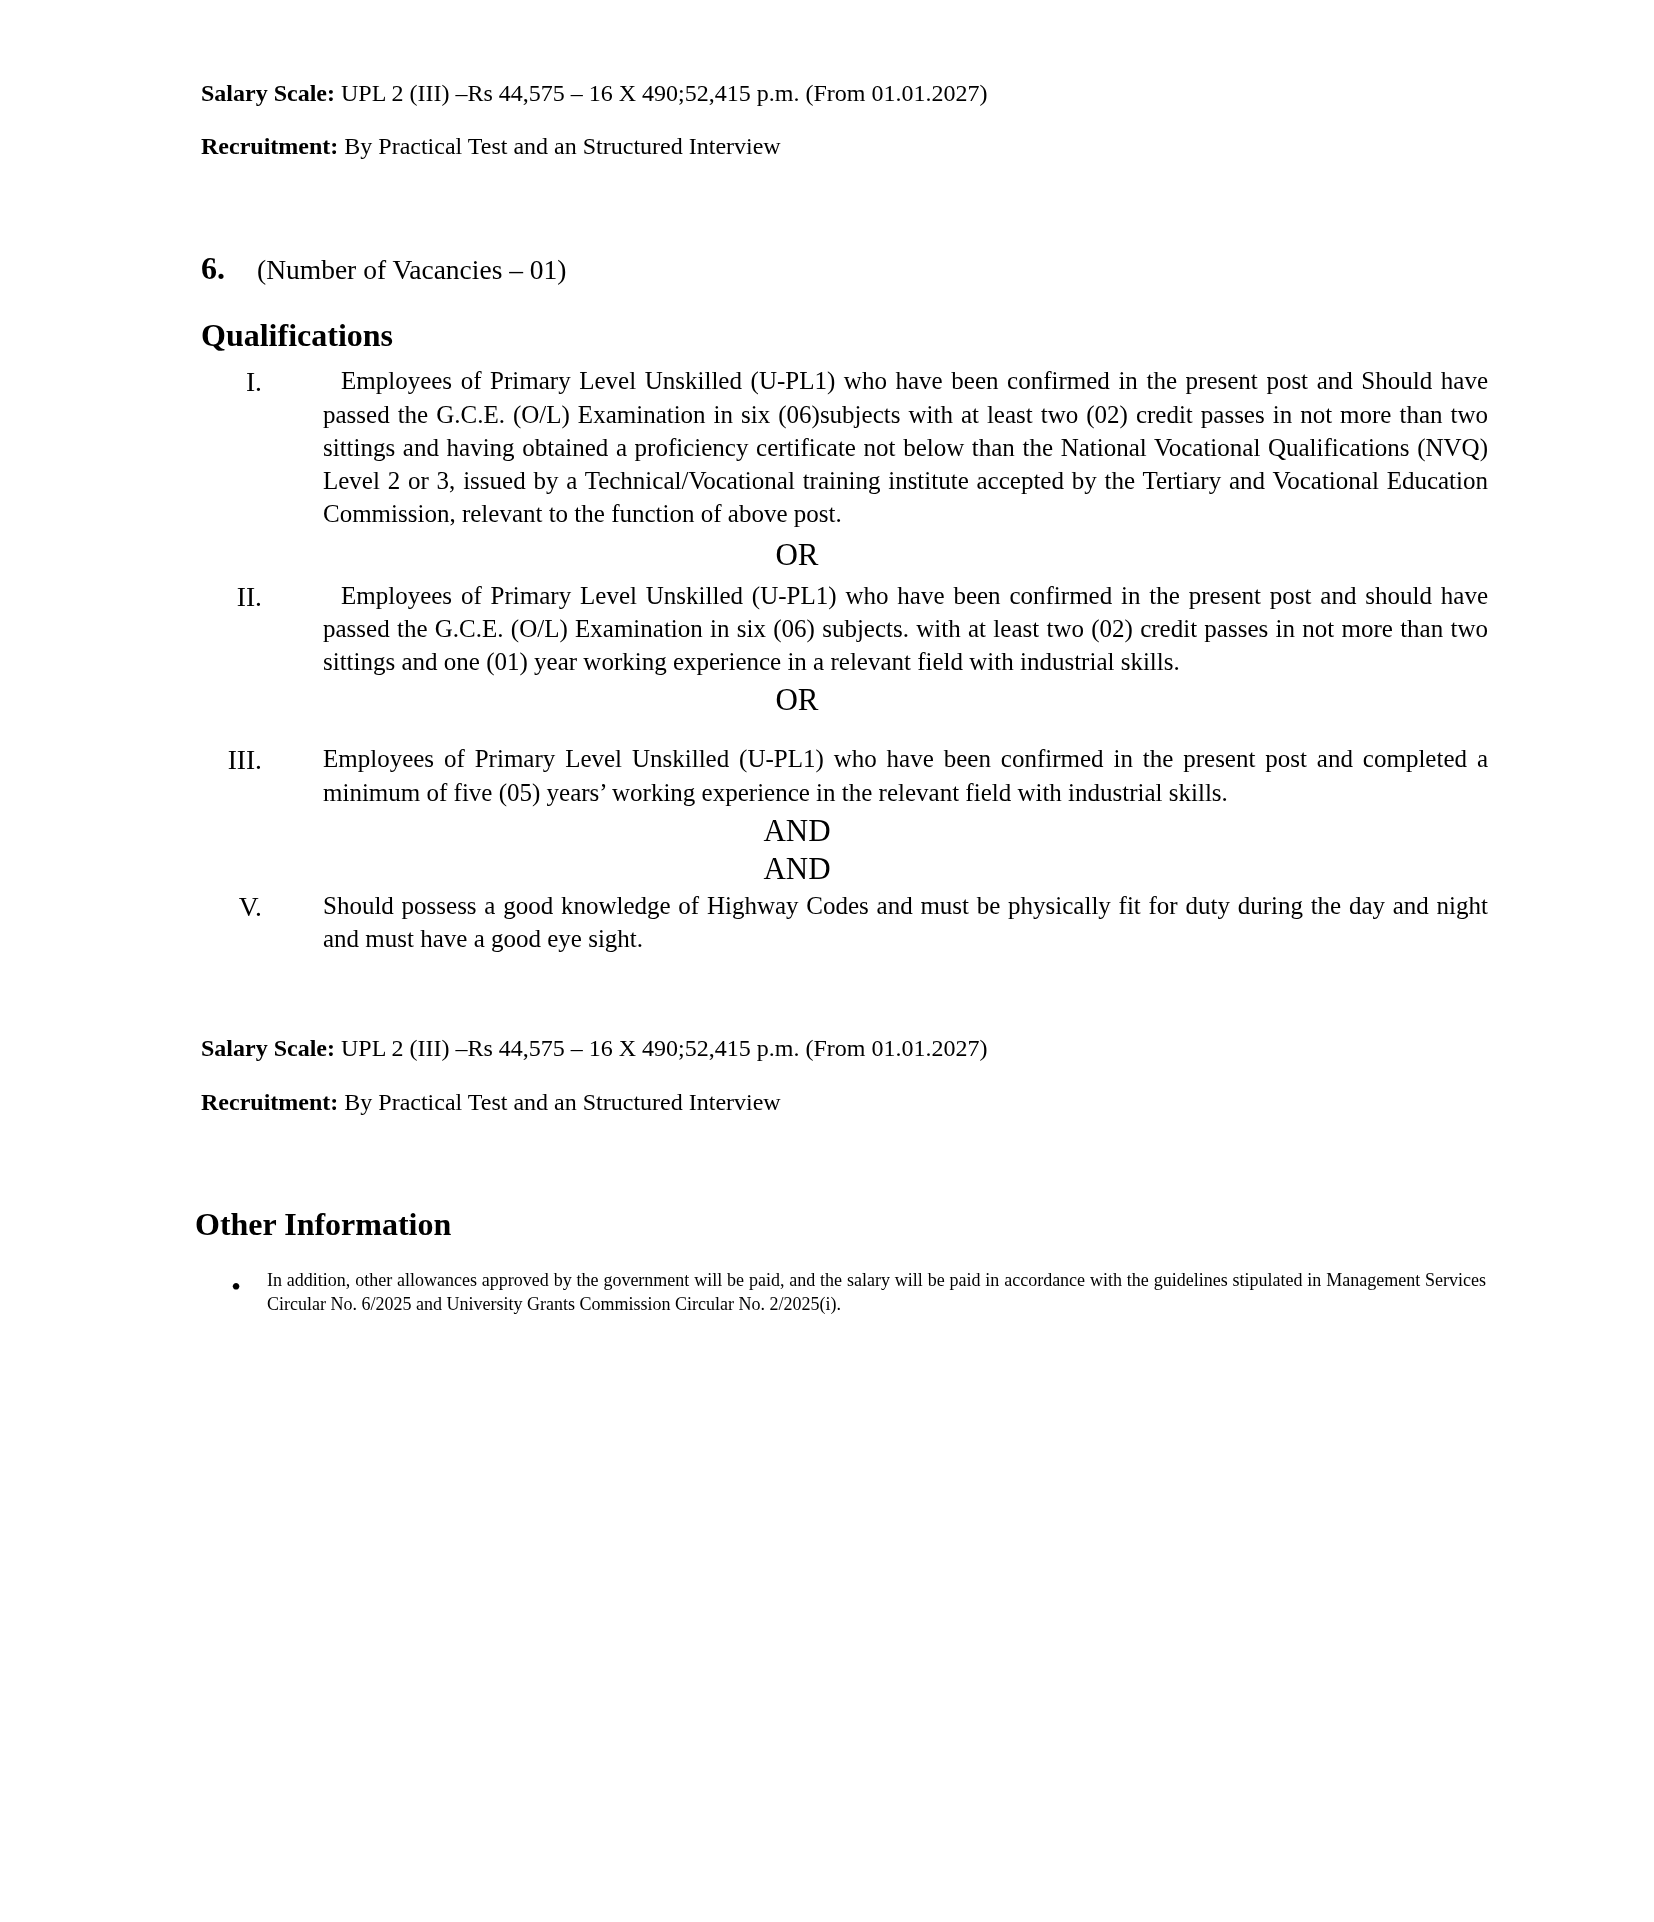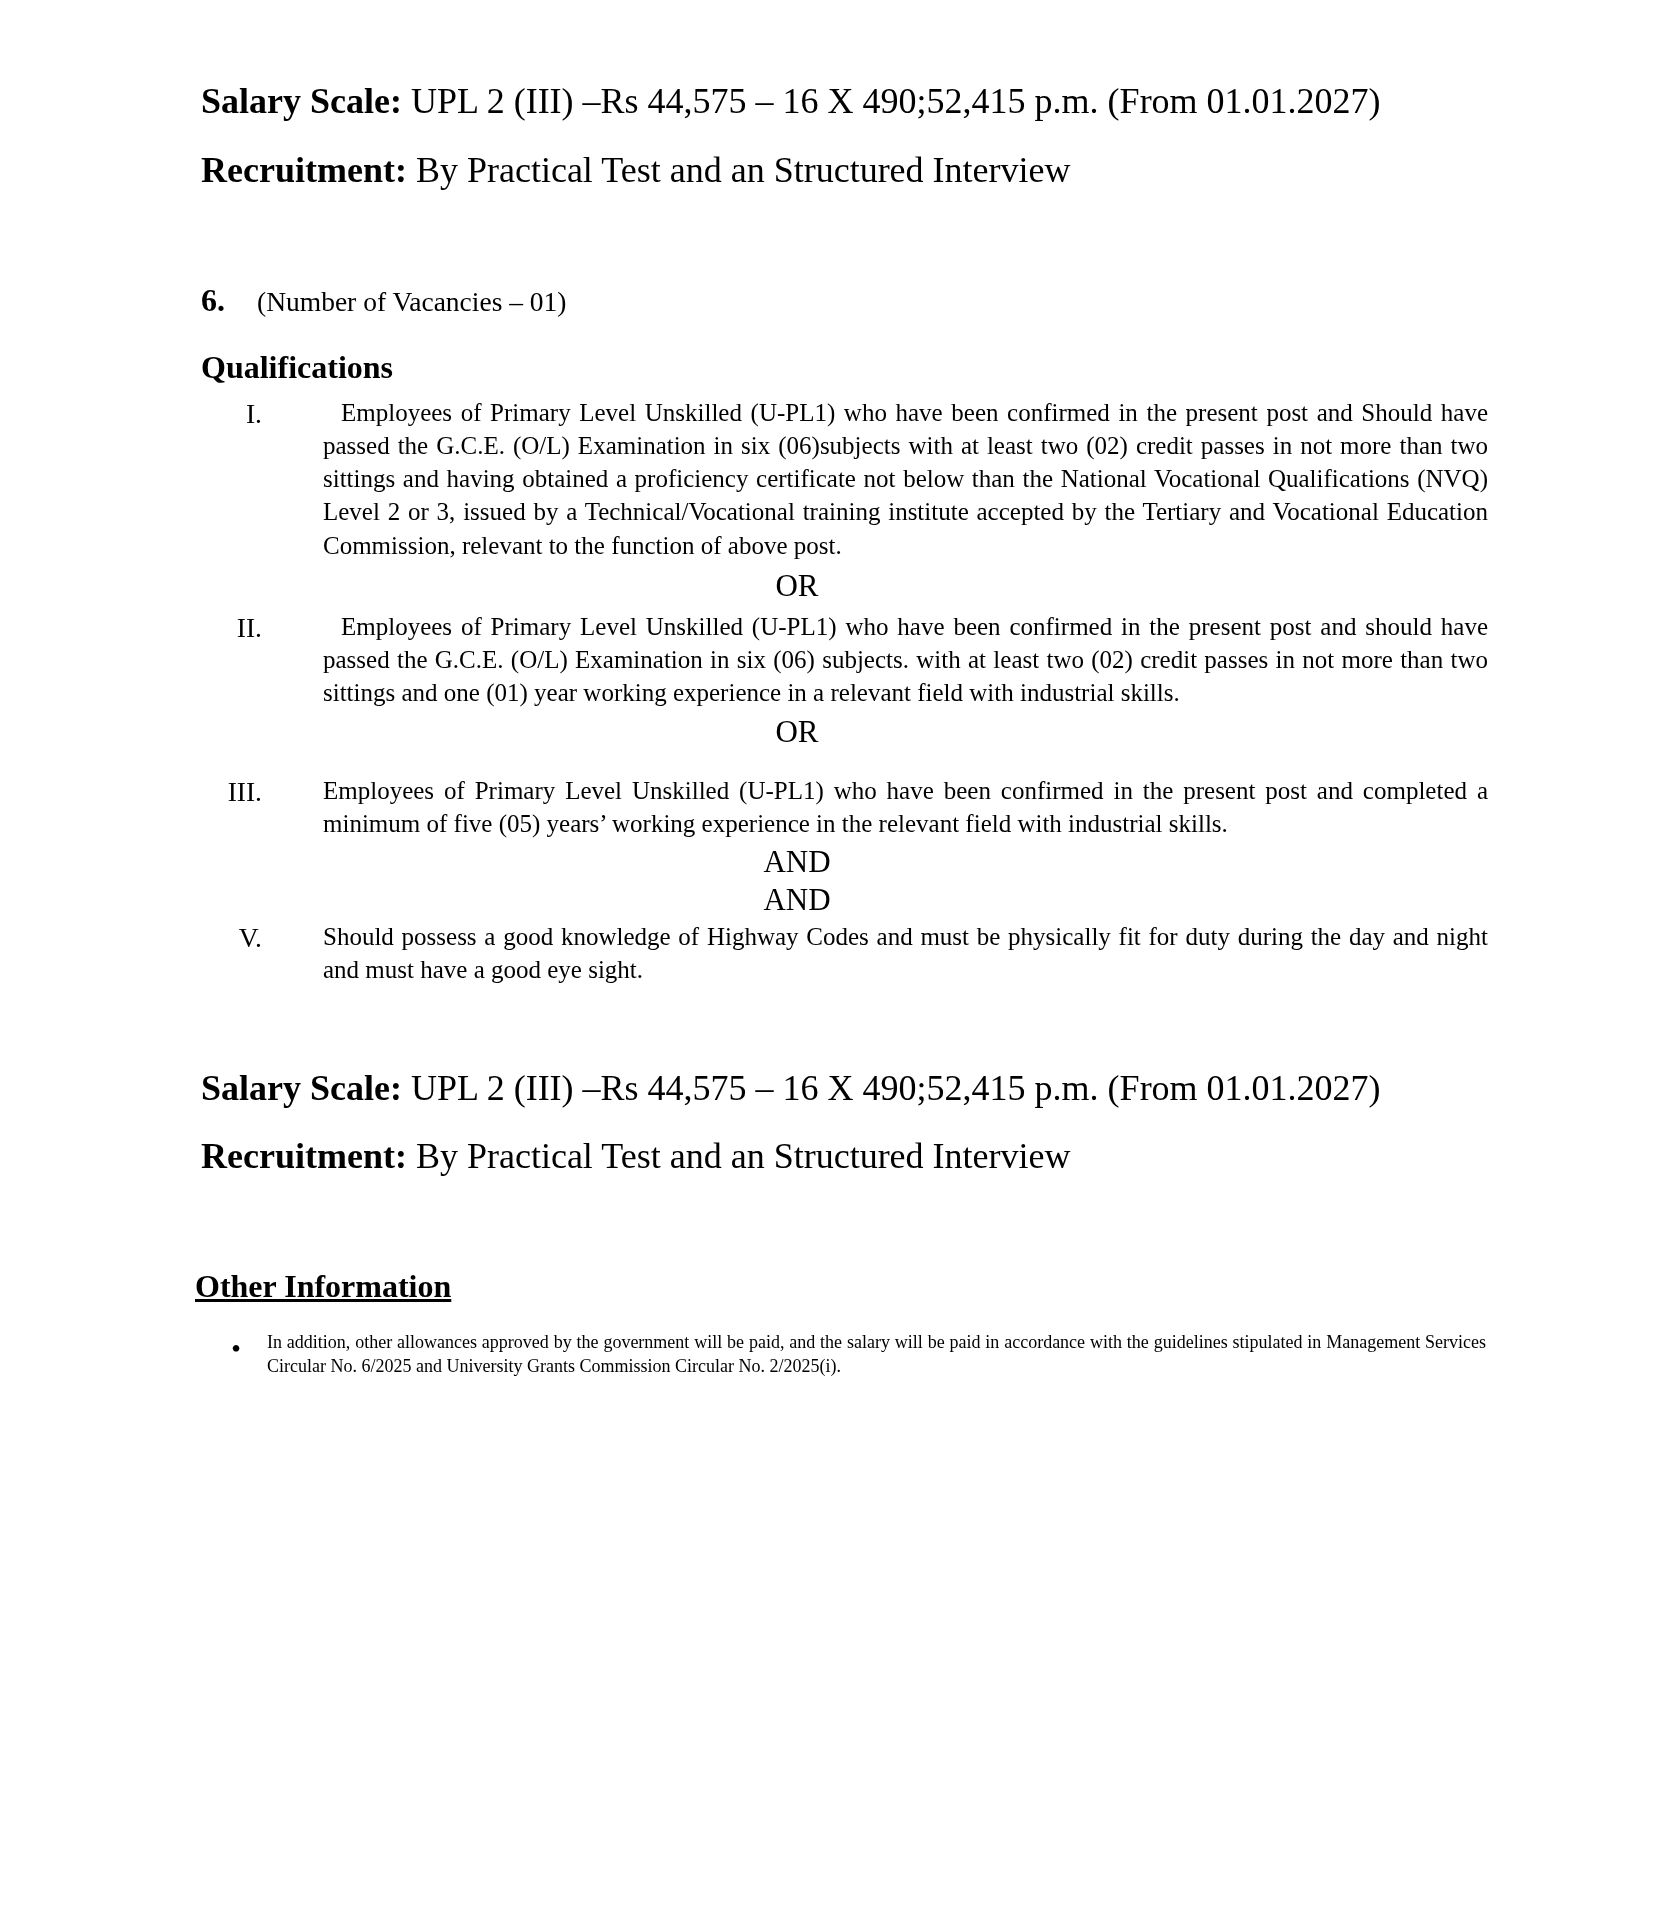--- a/index.html
+++ b/index.html
@@ -84,28 +84,27 @@
     text-indent: 18px;
   }
   .conj {
     text-align: center;
     font-size: 31px;
     padding-right: 105px;
     margin: 6px 0 6px 0;
   }
   .conj.tight { margin: 2px 0 2px 0; }
   .salary-line {
-    font-size: 36px;
+    font-size: 24px;
     margin-left: 6px;
     line-height: 1.3;
   }
   .other-info-title {
     font-weight: bold;
     font-size: 32px;
-    text-decoration: underline;
     margin-left: 0px;
     display: inline-block;
   }
   .bullet-row {
     display: flex;
     margin-top: 26px;
   }
   .bullet-dot {
     flex: 0 0 72px;
     text-align: right;

